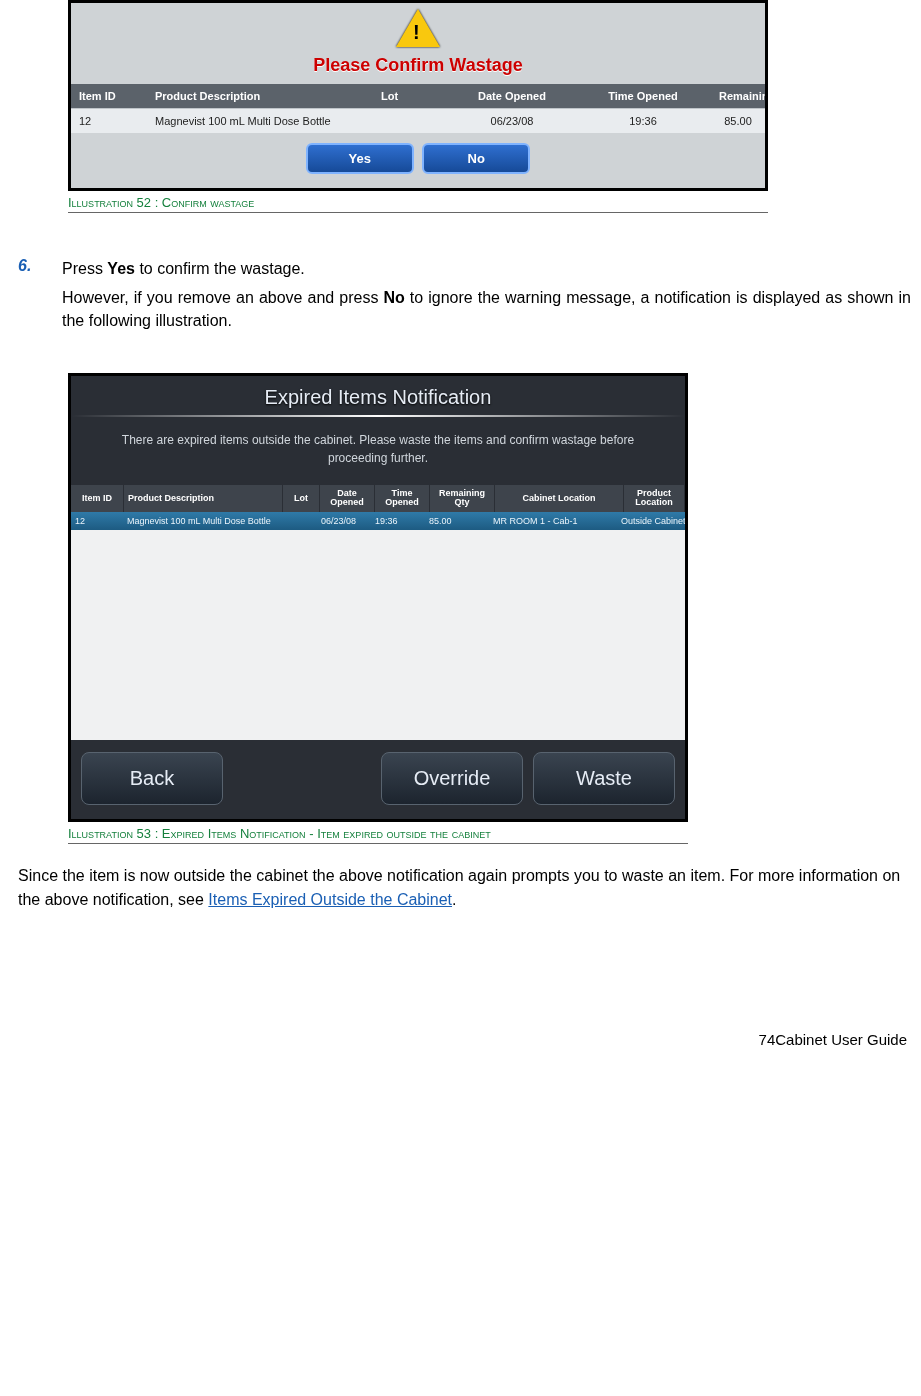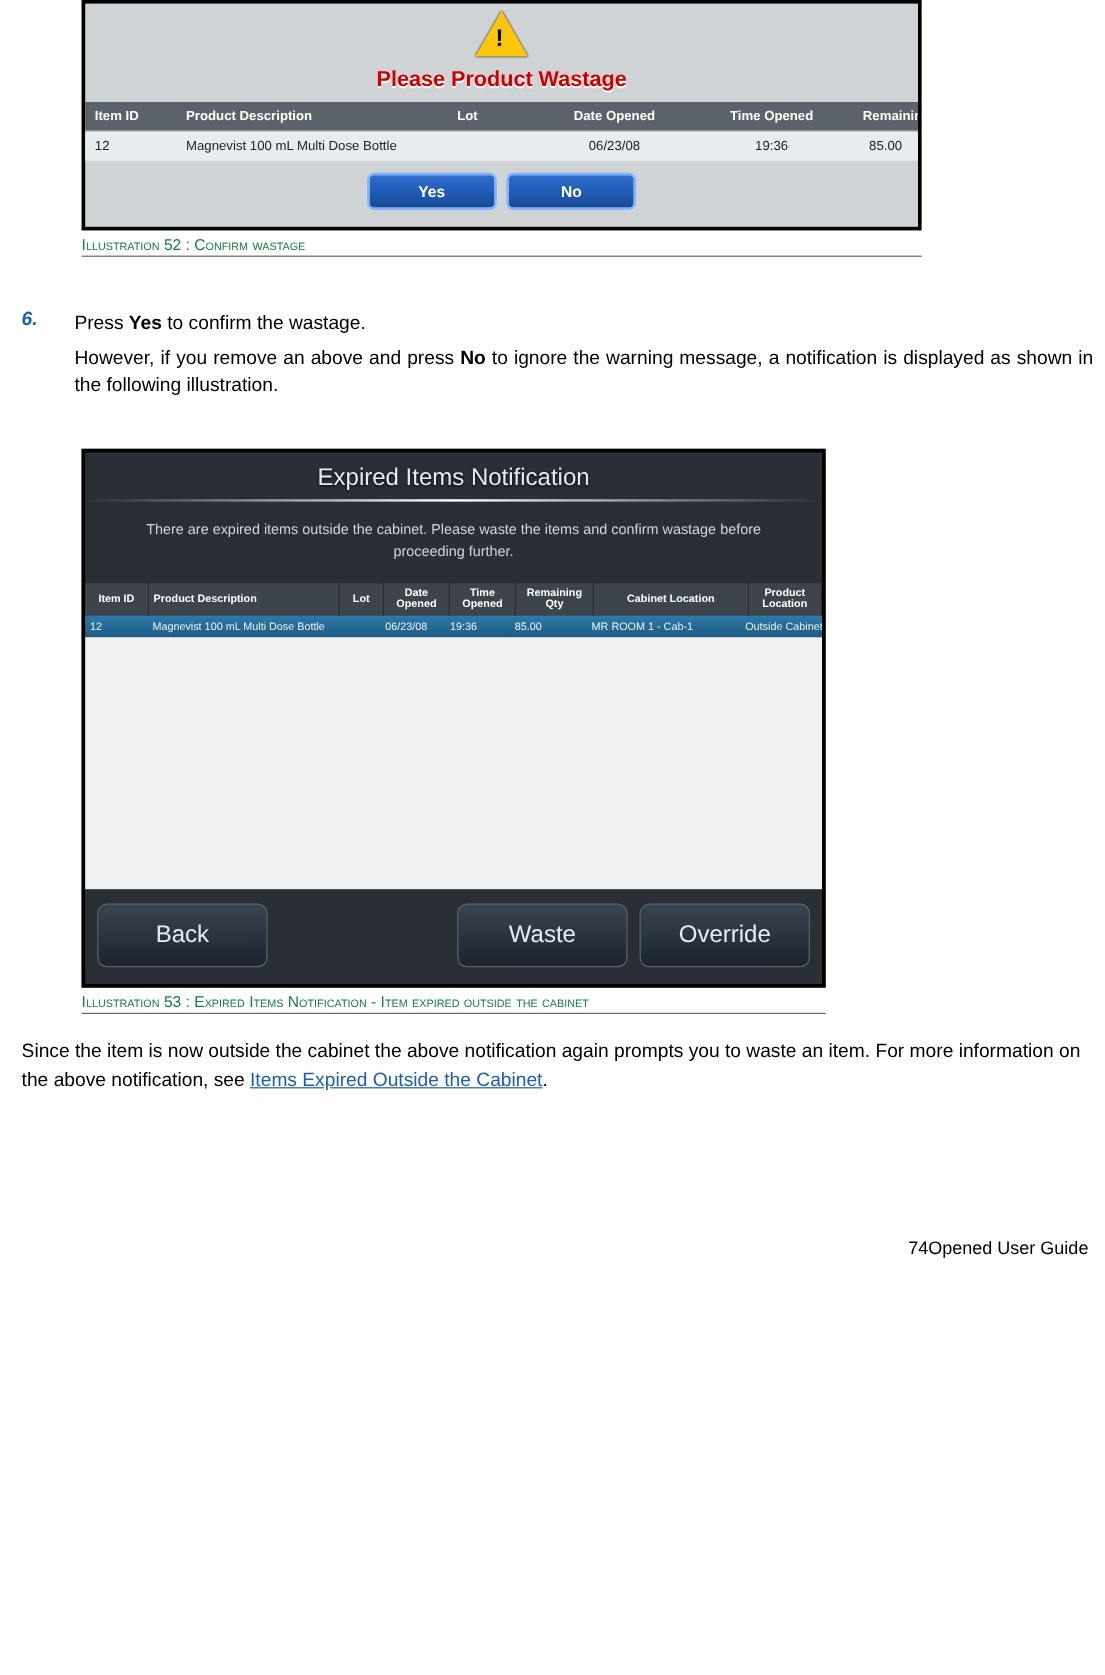--- a/index.html
+++ b/index.html
@@ -238,21 +238,21 @@
 </head>
 <body>
 
 <div class="page">
 
   <div class="ill52">
     <div class="ill52-frame">
       <div class="ill52-warnrow">
         <span class="warn-triangle"><span class="bang">!</span></span>
       </div>
-      <div class="ill52-title">Please Product Wastage</div>
+      <div class="ill52-title">Please Confirm Wastage</div>
 
       <div class="hdr-row52">
         <div class="c52-id">Item ID</div>
         <div class="c52-desc">Product Description</div>
         <div class="c52-lot">Lot</div>
         <div class="c52-date">Date Opened</div>
         <div class="c52-time">Time Opened</div>
         <div class="c52-qty">Remaining Qty</div>
       </div>
       <div class="data-row52">
@@ -308,30 +308,30 @@
         <div class="c53-topen">19:36</div>
         <div class="c53-qty">85.00</div>
         <div class="c53-cloc">MR ROOM 1 - Cab-1</div>
         <div class="c53-ploc">Outside Cabinet</div>
       </div>
       <div class="ill53-white"></div>
 
       <div class="ill53-btnrow">
         <span class="btn53">Back</span>
         <span class="btn53-group">
+          <span class="btn53">Override</span>
           <span class="btn53">Waste</span>
-          <span class="btn53">Override</span>
         </span>
       </div>
     </div>
     <div class="caption">Illustration 53 : Expired Items Notification - Item expired outside the cabinet</div>
   </div>
 
   <div class="trail">
     <span>Since the item is now outside the cabinet the above notification again prompts you to waste an item. For more information on the above notification, see  </span><span class="link">Items Expired Outside the Cabinet</span><span>.</span>
   </div>
 
 </div>
 
 <div class="footer">
   <span>74</span>
-  <span>Opened User Guide</span>
+  <span>Cabinet User Guide</span>
 </div>
 
 </body></html>

